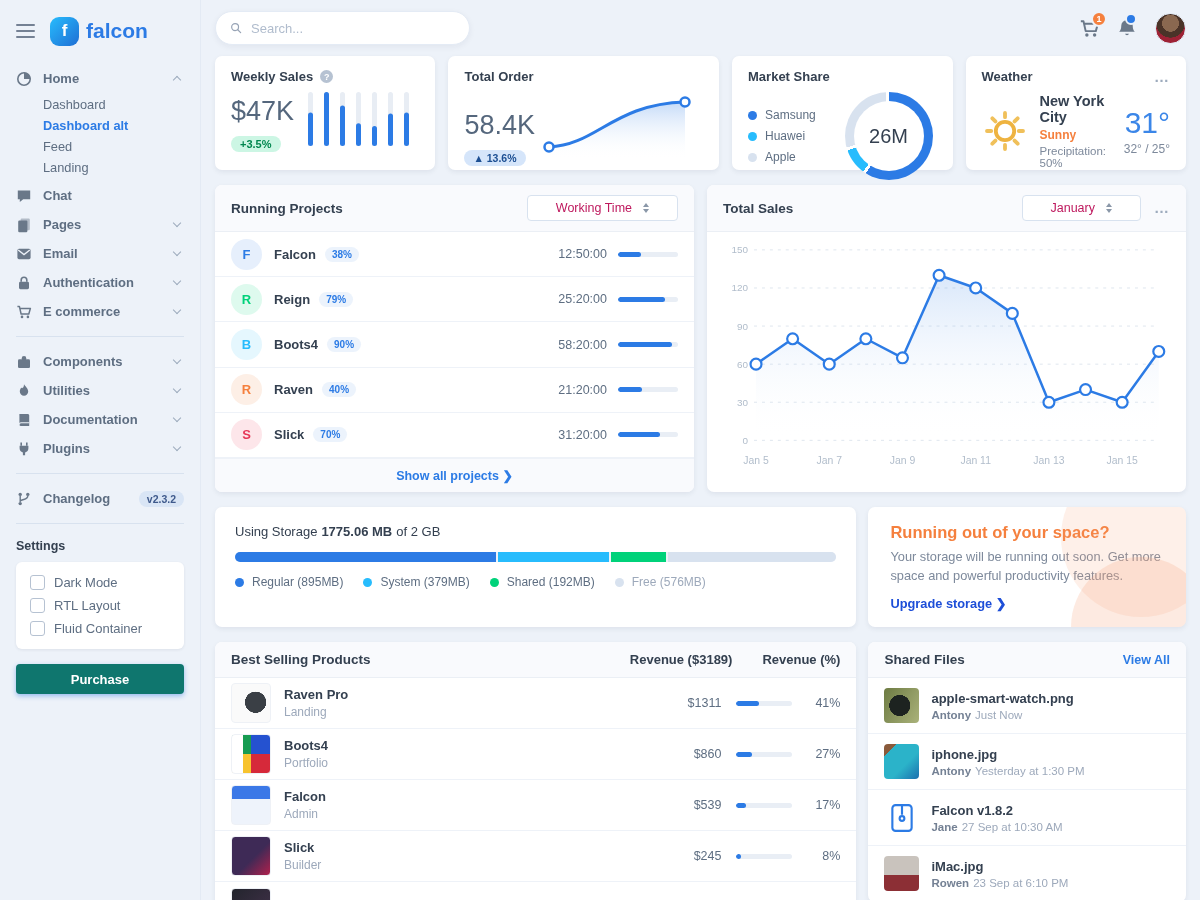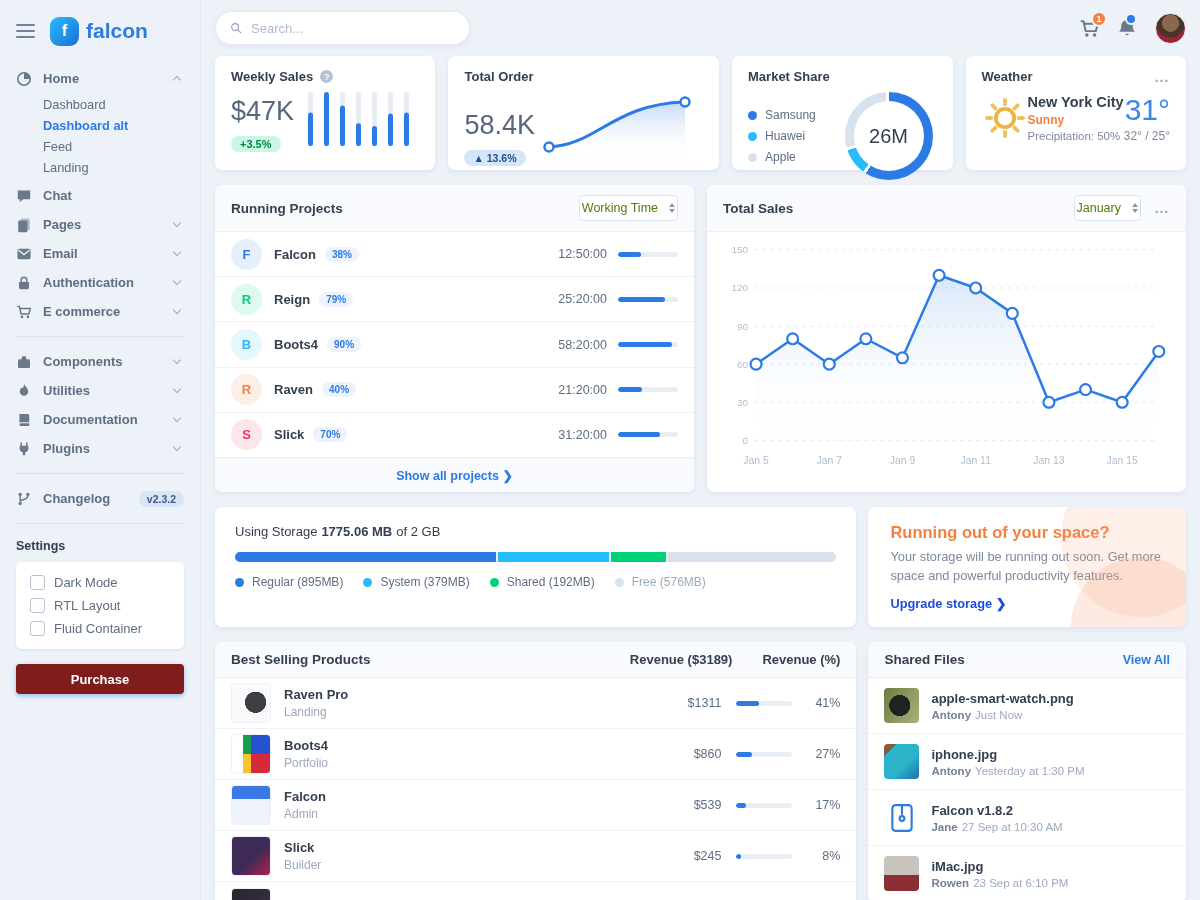--- a/index.html
+++ b/index.html
@@ -24,21 +24,21 @@
   .chev.up{transform:rotate(-135deg);margin-top:3px}
   .sub{padding-left:27px;margin:1px 0 3px}
   .sub .nav-item{height:21px;font-weight:500;font-size:12.8px}
   .sub .nav-item.active{color:#2c7be5;font-weight:600}
   hr.sep{border:none;border-top:1px solid #d8e2ef;margin:10px 0}
   .badge-pill{background:#d9e5f5;color:#3f5a8c;font-size:10.5px;font-weight:700;padding:2px 8px;border-radius:9px;margin-left:9px}
   .settings-label{font-size:12.5px;font-weight:700;color:#344050;margin:15px 0 9px}
   .settings-card{background:#fff;border-radius:6px;box-shadow:0 1px 3px rgba(43,55,80,.09);padding:13px 14px;display:flex;flex-direction:column;gap:8px}
   .chk{display:flex;align-items:center;gap:9px;font-size:13px;color:#5e6e82;font-weight:500;cursor:pointer}
   .chk input{appearance:none;width:15px;height:15px;border:1px solid #b6c2d2;border-radius:3px;background:#fff;cursor:pointer}
-  .purchase-btn{margin-top:15px;width:100%;background:#7f1d1d;color:#fff;border:none;border-radius:4px;height:30px;font-size:13px;font-weight:600;font-family:inherit;cursor:pointer;box-shadow:0 2px 5px rgba(44,123,229,.45)}
+  .purchase-btn{margin-top:15px;width:100%;background:#0f766e;color:#fff;border:none;border-radius:4px;height:30px;font-size:13px;font-weight:600;font-family:inherit;cursor:pointer;box-shadow:0 2px 5px rgba(44,123,229,.45)}
   
   .main{flex:1;min-width:0;padding:0 14px}
   .topbar{height:56px;display:flex;align-items:center;justify-content:space-between}
   .search-box{display:flex;align-items:center;gap:9px;background:#fff;border:1px solid #e4ebf5;border-radius:18px;height:34px;width:255px;padding:0 14px;box-shadow:0 2px 6px rgba(30,40,60,.06)}
   .search-box .icn{width:12px;height:12px;color:#97a3b5;flex:none}
   .search-box input{border:none;outline:none;font-size:13px;flex:1;font-family:inherit;color:#344050;background:transparent;min-width:0}
   .search-box input::placeholder{color:#b0bccd}
   .top-icons{display:flex;align-items:center;gap:17px}
   .icon-btn{position:relative;width:21px;height:21px;color:#6e7b8d;cursor:pointer}
   .cart-badge{position:absolute;top:-7px;right:-7px;background:#f5803e;color:#fff;font-size:9px;font-weight:700;width:16px;height:16px;border-radius:50%;display:flex;align-items:center;justify-content:center;border:2px solid #edf2f9}
@@ -54,35 +54,35 @@
   .stat-value{font-size:27px;color:#55677d;line-height:1.1}
   .green-badge{background:#ccf6e4;color:#00864e;font-size:11px;font-weight:700;padding:2px 9px;border-radius:10px;display:inline-block;margin-top:9px}
   .blue-badge{background:#d5e5fa;color:#1c4f93;font-size:10.5px;font-weight:700;padding:2px 9px;border-radius:10px;display:inline-block;margin-top:9px}
   .ms-body{display:flex;justify-content:space-between;align-items:center;margin-top:8px}
   .legend{display:flex;flex-direction:column;gap:7px;font-size:12px;color:#5e6e82;font-weight:500}
   .legend-dot{width:9px;height:9px;border-radius:50%;display:inline-block;margin-right:8px;flex:none}
   .legend-row{display:flex;align-items:center}
   .donut{width:88px;height:88px;border-radius:50%;position:relative;margin-right:4px;flex:none}
   .donut-hole{position:absolute;inset:9px;background:#fff;border-radius:50%;display:flex;align-items:center;justify-content:center;font-size:20px;color:#344050}
   .dots{color:#9dabbd;font-weight:700;font-size:15px;letter-spacing:1px;cursor:pointer;line-height:.5}
-  .w-body{display:flex;align-items:center;gap:0;margin-top:9px}
+  .w-body{display:flex;align-items:center;gap:12px;margin-top:9px}
   .w-mid{flex:1}
   .w-city{font-size:14.5px;font-weight:700;color:#344050}
   .w-cond{color:#f5803e;font-size:12px;font-weight:600;margin-top:3px}
   .w-prec{font-size:11.5px;color:#7d899b;margin-top:3px}
   .w-right{text-align:right}
   .w-temp{font-size:30px;color:#3b86e8}
   .w-range{font-size:12px;color:#7d899b;margin-top:2px}
   
   .mid-row{display:grid;grid-template-columns:1fr 1fr;gap:13px;margin-top:15px}
   .mid-row .card{height:307px;display:flex;flex-direction:column;overflow:hidden}
   .card-header{background:#f9fafd;padding:10px 16px;display:flex;align-items:center;justify-content:space-between;border-bottom:1px solid #ebeff5;flex:none}
   .card-title{font-size:13.5px;font-weight:700;color:#344050}
   .hdr-right{display:flex;align-items:center;gap:13px}
-  .select-ctl{display:flex;align-items:center;gap:11px;background:#fff;border:1px solid #d8e2ef;border-radius:4px;padding:5px 2px;font-size:12.5px;color:#4d7c0f;cursor:pointer}
+  .select-ctl{display:flex;align-items:center;gap:11px;background:#fff;border:1px solid #d8e2ef;border-radius:4px;padding:5px 28px;font-size:12.5px;color:#be185d;cursor:pointer}
   .sort-arrows{display:flex;flex-direction:column;gap:2px}
   .sort-arrows i{display:block;width:0;height:0;border-left:3.5px solid transparent;border-right:3.5px solid transparent}
   .sort-arrows .up{border-bottom:4px solid #8a97a8}
   .sort-arrows .dn{border-top:4px solid #8a97a8}
   .p-list{flex:1;display:flex;flex-direction:column}
   .project-row{flex:1;display:flex;align-items:center;padding:0 16px;border-bottom:1px solid #eef2f8}
   .p-avatar{width:31px;height:31px;border-radius:50%;display:flex;align-items:center;justify-content:center;font-size:13px;font-weight:700;margin-right:12px;flex:none}
   .p-name{font-size:13px;font-weight:700;color:#344050;margin-right:9px}
   .p-badge{font-size:10px;font-weight:700;color:#2c7be5;background:#ecf3fc;padding:2px 7px;border-radius:8px}
   .p-right{margin-left:auto;display:flex;align-items:center;gap:11px}

